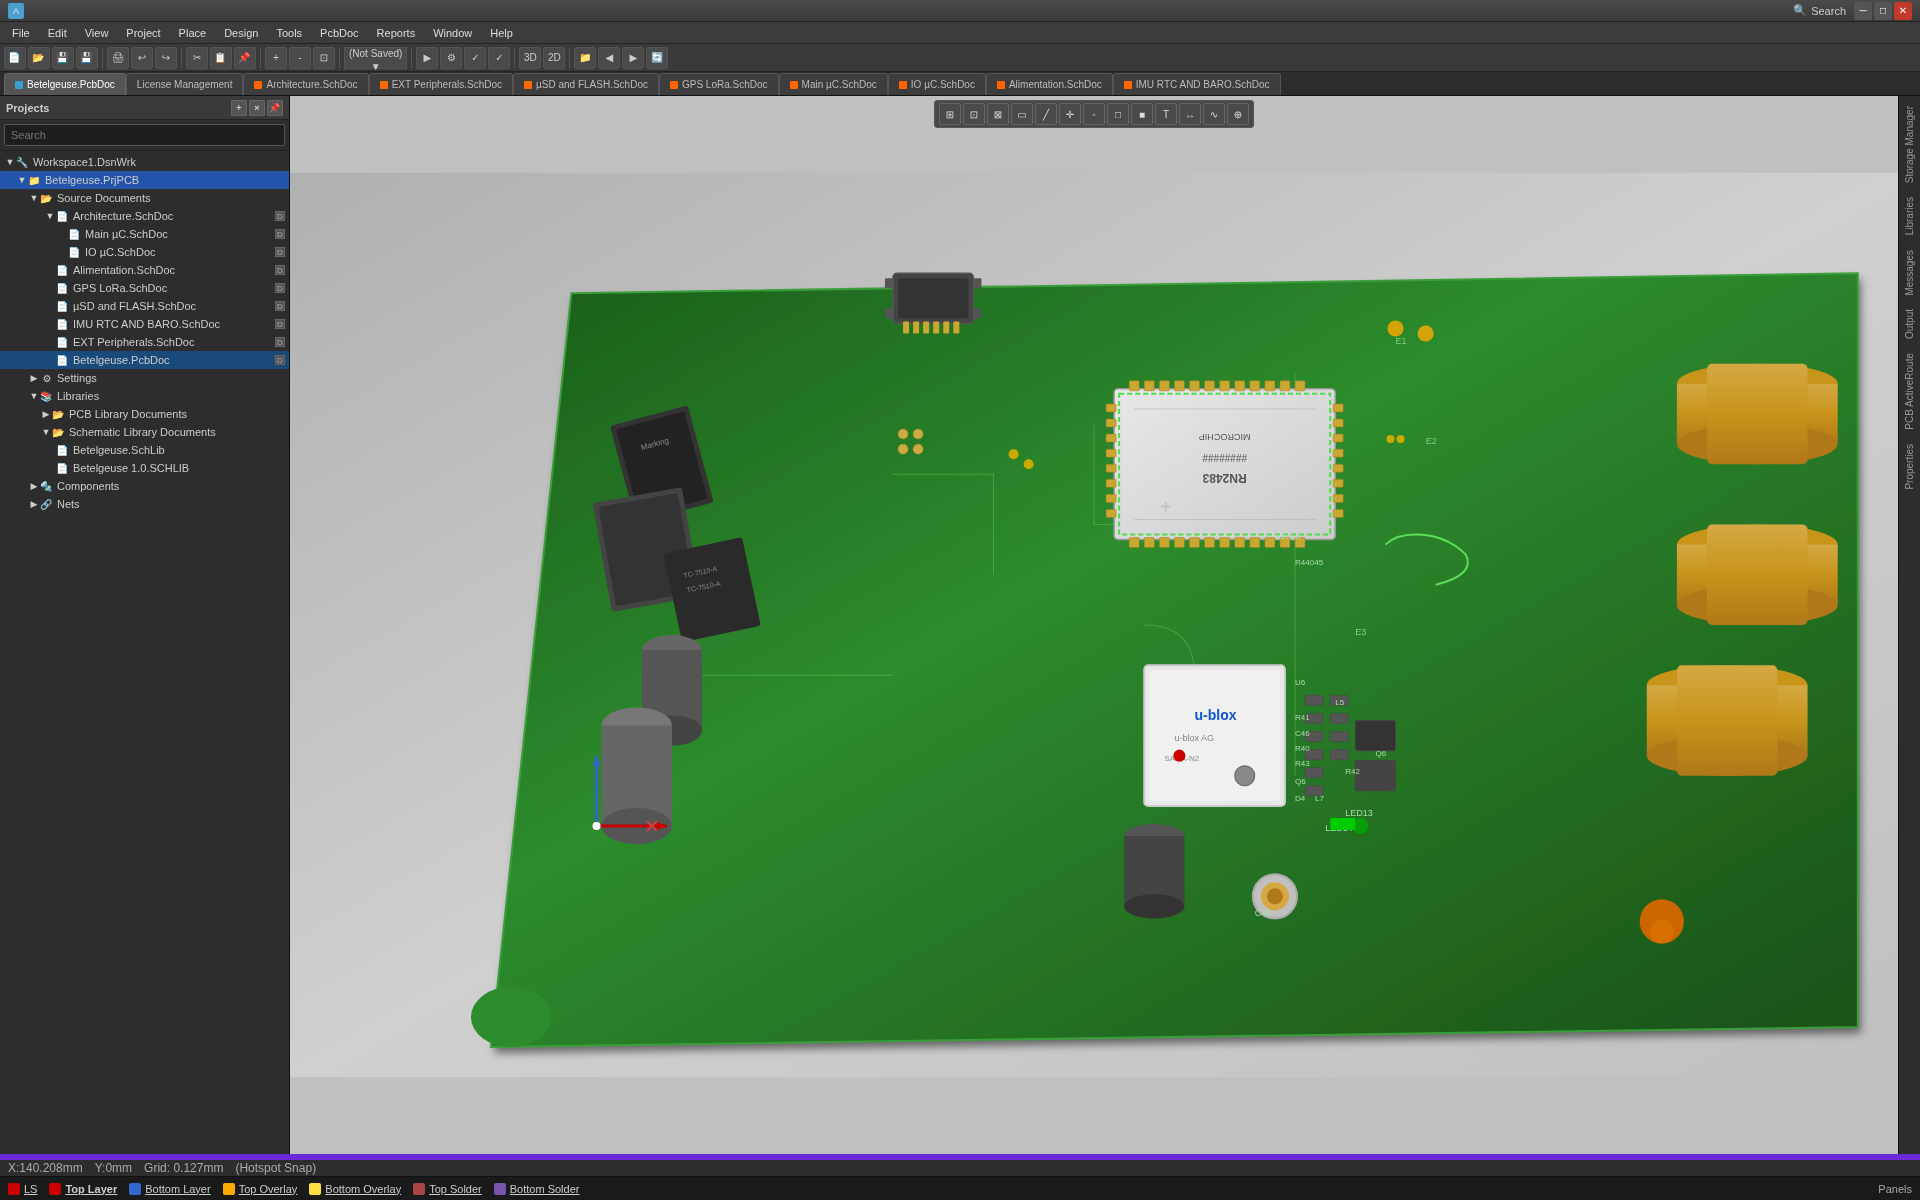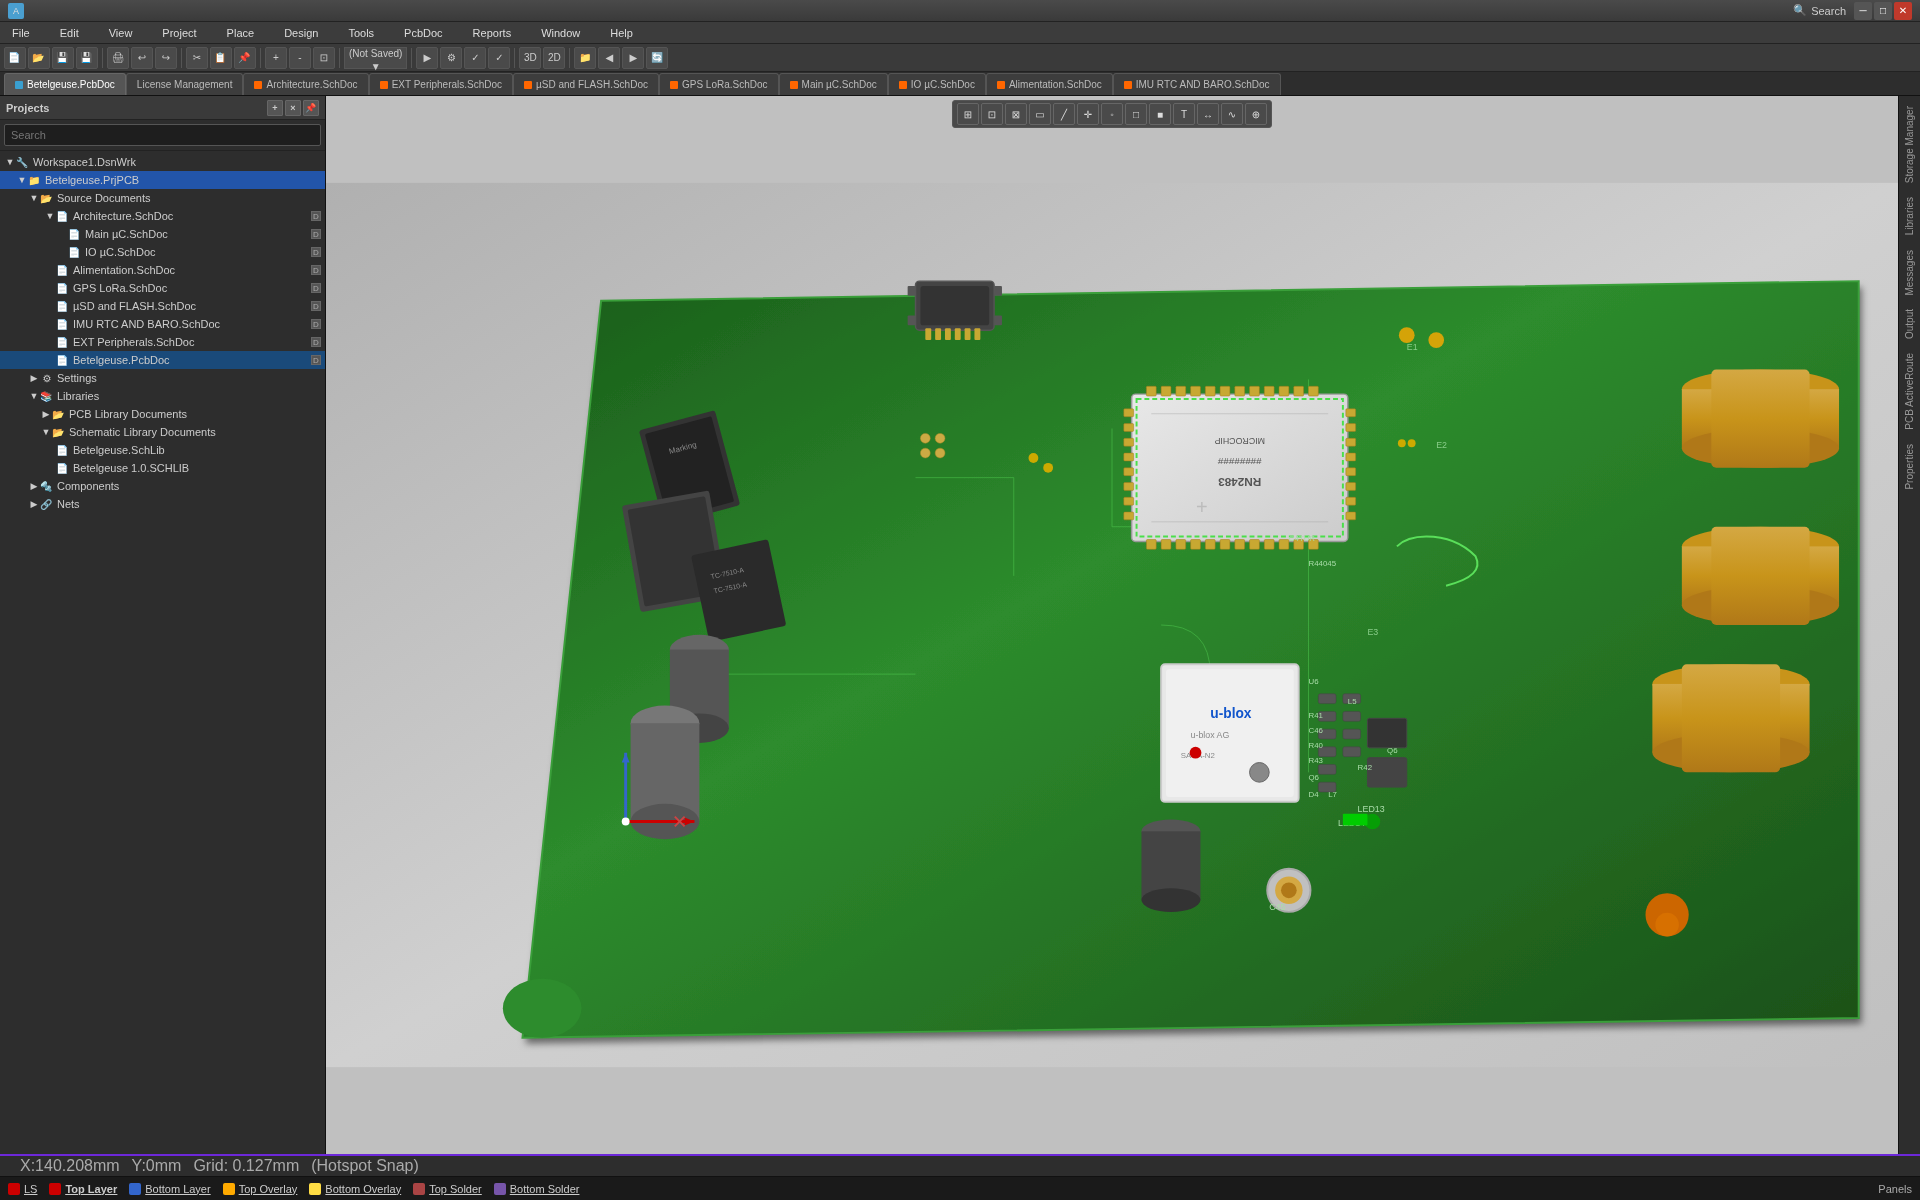--- a/index.html
+++ b/index.html
@@ -25,21 +25,21 @@
     #titlebar .win-btn.close { background: #c0392b; }
 
     
     #menubar {
       height: 22px;
       background: #3c3c3c;
       display: flex;
       align-items: center;
       padding: 0 4px;
       border-bottom: 1px solid #222;
-      gap: 14px;
+      gap: 2px;
     }
     .menu-item {
       padding: 2px 8px;
       cursor: pointer;
       border-radius: 2px;
       font-size: 11px;
       color: #ddd;
     }
 
     
@@ -94,21 +94,21 @@
     .tab.active { background: #555; color: #fff; border-color: #666; }
 
     
     #main-layout {
       display: flex;
       height: calc(1200px - 22px - 22px - 28px - 24px - 22px - 24px);
     }
 
     
     #left-panel {
-      width: 326px;
+      width: 290px;
       background: #2d2d2d;
       border-right: 1px solid #111;
       display: flex;
       flex-direction: column;
       overflow: hidden;
     }
     #panel-header {
       height: 24px;
       background: #3a3a3a;
       display: flex;
@@ -205,26 +205,26 @@
     .pcb-tool-btn {
       width: 22px; height: 22px; background: #4a4a4a; border: 1px solid #666;
       cursor: pointer; display: flex; align-items: center; justify-content: center;
       font-size: 10px; color: #ddd; border-radius: 2px;
     }
 
     
     #coord-bar {
       height: 22px;
       background: #2d2d2d;
-      border-top: 2px solid #6d28d9;
-      display: flex;
-      align-items: center;
-      padding: 0 20px;
+      border-top: 6px solid #6d28d9;
+      display: flex;
+      align-items: center;
+      padding: 0 8px;
       gap: 12px;
-      font-size: 16px;
+      font-size: 12px;
       color: #aaa;
     }
 
     
     #layer-bar {
       height: 24px;
       background: #1a1a1a;
       border-top: 1px solid #111;
       display: flex;
       align-items: center;

